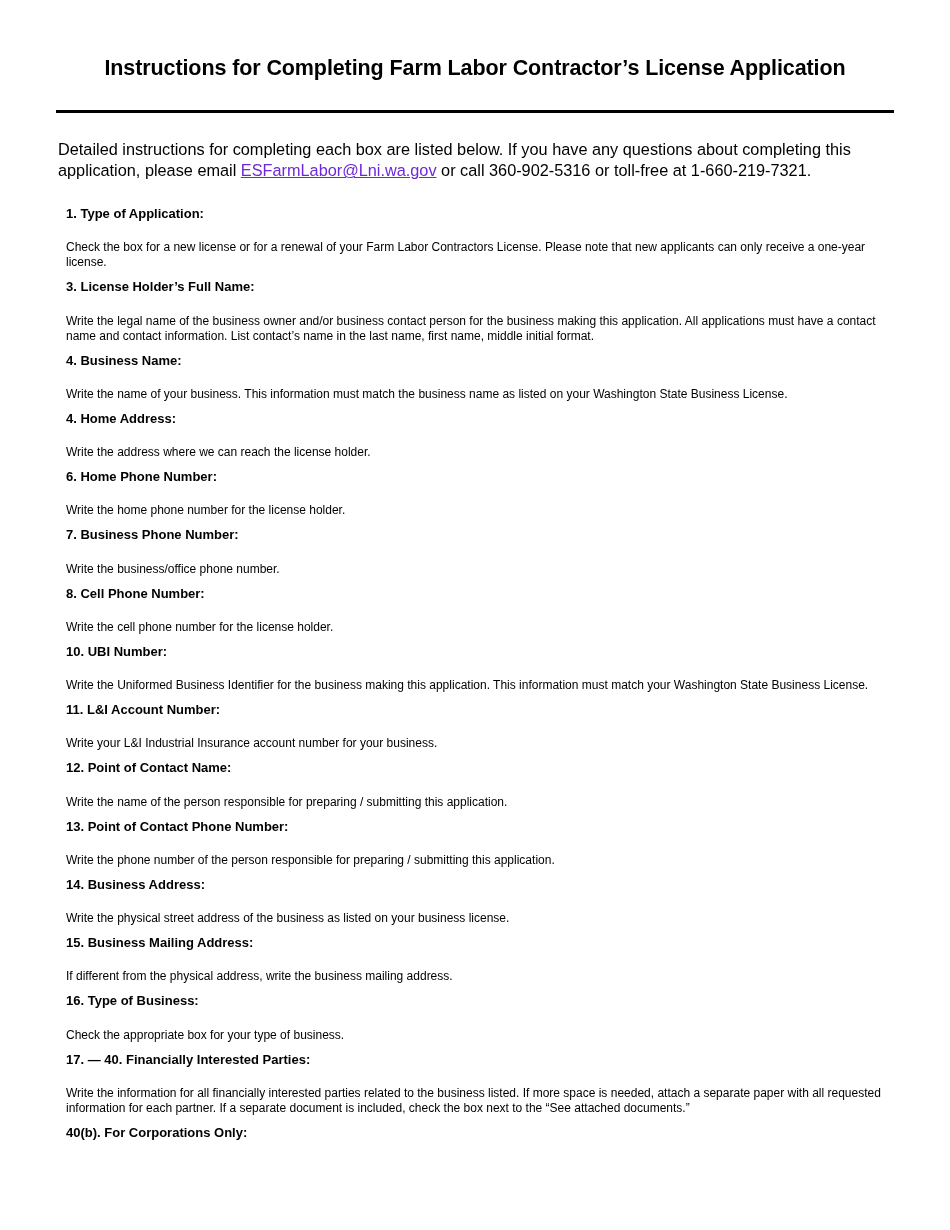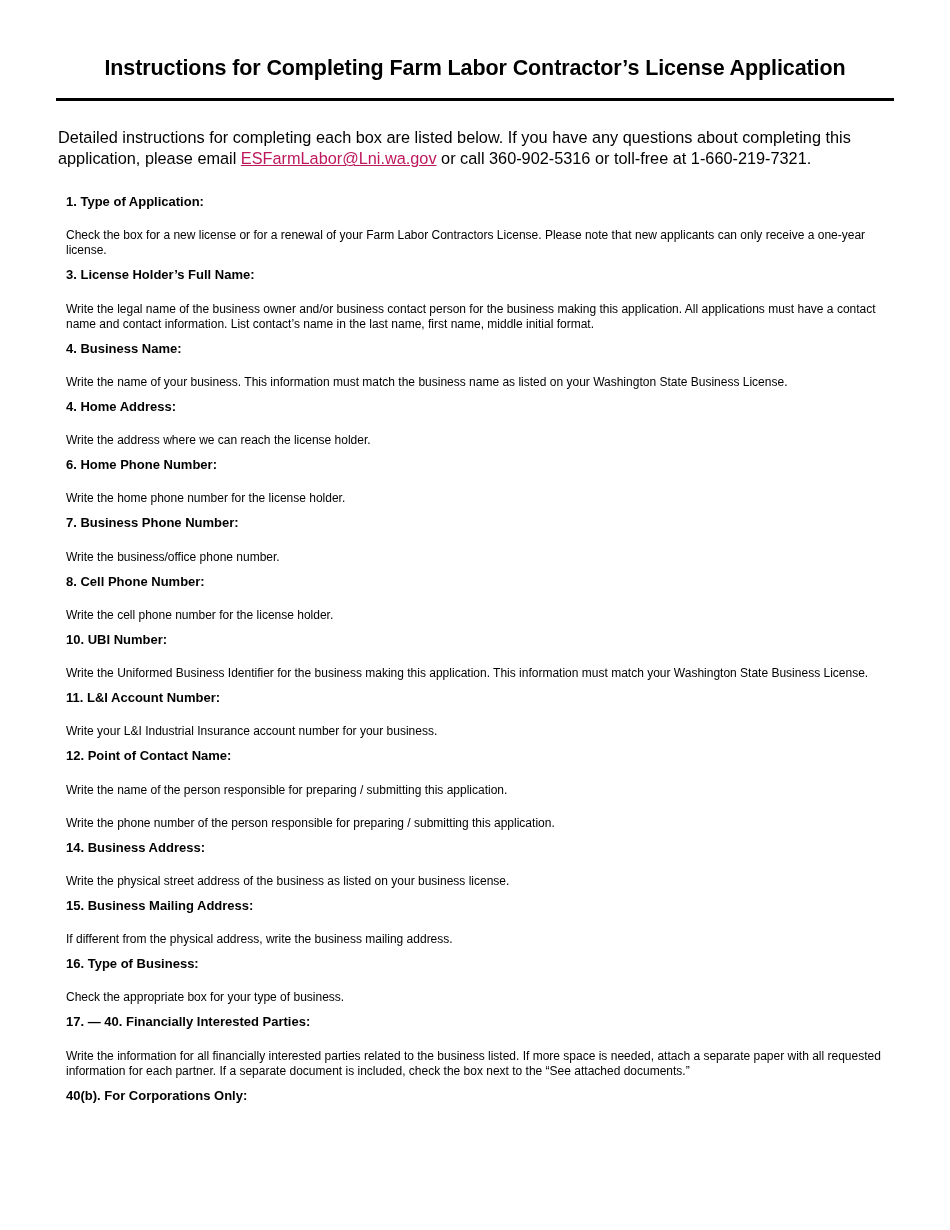--- a/index.html
+++ b/index.html
@@ -15,39 +15,39 @@
   }
   .page {
     position: relative;
     width: 950px;
     min-height: 1230px;
     box-sizing: border-box;
     padding: 44px 56px 0 56px;
   }
   .title-block {
     border-bottom: 3px solid #000000;
-    padding-bottom: 16px;
+    padding-bottom: 28px;
     margin-top: 12px;
   }
   .doc-title {
     font-size: 21.5px;
     font-weight: bold;
     text-align: center;
     letter-spacing: -0.1px;
     line-height: 1.2;
   }
   .intro {
     margin-top: 26px;
     font-size: 16.3px;
     line-height: 1.33;
     padding-left: 2px;
     padding-right: 4px;
   }
   .intro a {
-    color: #be185d;
+    color: #6d28d9;
   }
   .instructions {
     margin-top: 24px;
     padding-left: 10px;
   }
   .item {
     margin-bottom: 9px;
   }
   .item-head {
     font-size: 13px;
@@ -121,20 +121,21 @@
       <div class="item-head">11. L&amp;I Account Number:</div>
       <div class="item-body">Write your L&amp;I Industrial Insurance account number for your business.</div>
     </div>
 
     <div class="item">
       <div class="item-head">12. Point of Contact Name:</div>
       <div class="item-body">Write the name of the person responsible for preparing / submitting this application.</div>
     </div>
 
     <div class="item">
+      <div class="item-head">13. Point of Contact Phone Number:</div>
       <div class="item-body">Write the phone number of the person responsible for preparing / submitting this application.</div>
     </div>
 
     <div class="item">
       <div class="item-head">14. Business Address:</div>
       <div class="item-body">Write the physical street address of the business as listed on your business license.</div>
     </div>
 
     <div class="item">
       <div class="item-head">15. Business Mailing Address:</div>

